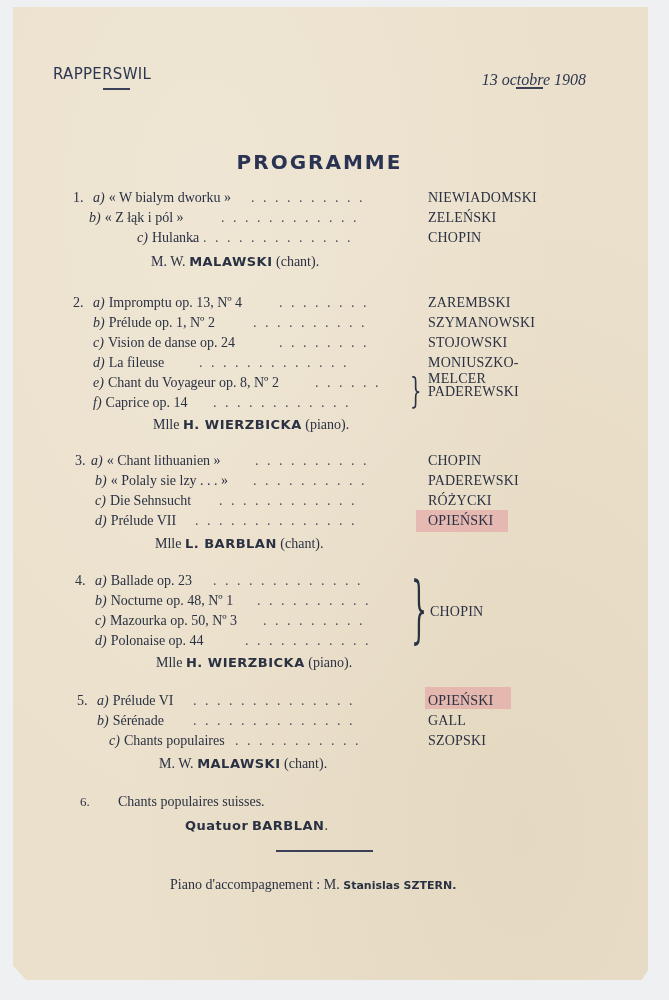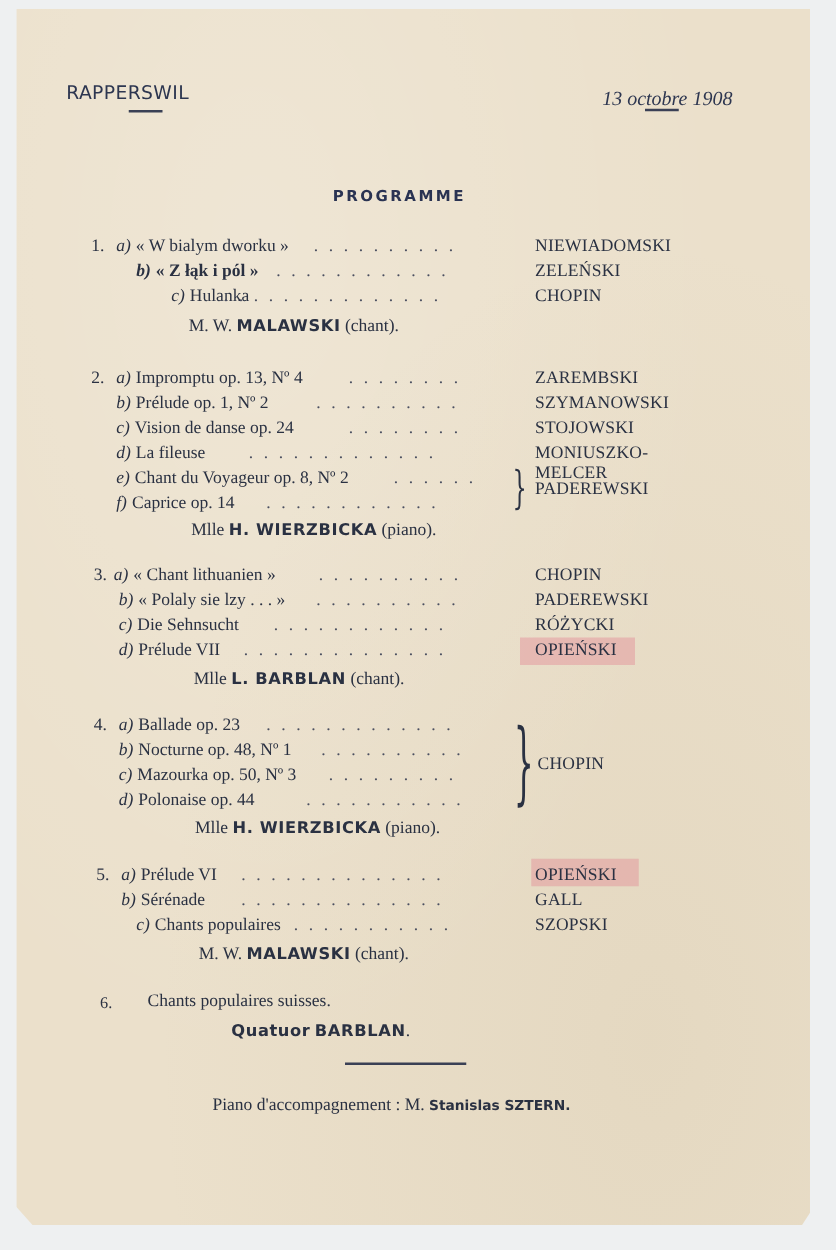--- a/index.html
+++ b/index.html
@@ -12,21 +12,21 @@
     background: #ebe0cb;
     background-image:
       radial-gradient(ellipse at 30% 20%, rgba(255,255,255,0.18), transparent 60%),
       radial-gradient(ellipse at 80% 85%, rgba(180,160,120,0.12), transparent 55%);
     clip-path: polygon(0 0, 100% 0, 100% 99%, 99% 100%, 13px 100%, 0 98.5%);
   }
   .abs { position: absolute; white-space: nowrap; }
   .place { left: 40px; top: 58px; font-family: "DejaVu Sans", sans-serif; font-size: 15px; letter-spacing: 0.3px; color: #2d3650; }
   .date { right: 62px; top: 64px; font-family: "Liberation Serif", serif; font-style: italic; font-size: 16px; color: #2d3650; }
   .rule-short { height: 1.5px; background: #3a4055; width: 27px; }
-  .title { left: 0; width: 613px; text-align: center; top: 143px; font-family: "DejaVu Sans", sans-serif; font-weight: bold; font-size: 12px; letter-spacing: 2px; color: #2a3352; }
+  .title { left: 0; width: 613px; text-align: center; top: 143px; font-family: "DejaVu Sans", sans-serif; font-weight: bold; font-size: 20px; letter-spacing: 2px; color: #2a3352; }
   .num { font-family: "Liberation Serif", serif; font-size: 14px; }
   .row { position: absolute; left: 0; height: 20px; }
   .label { position: absolute; font-family: "Liberation Serif", serif; font-size: 14px; white-space: nowrap; }
   .label i { font-style: italic; margin-right: 4px; }
   .dots { position: absolute; font-family: "Liberation Serif", serif; font-size: 14px; letter-spacing: 8.5px; color: #4a4f60; white-space: nowrap; overflow: hidden; }
   .composer { position: absolute; left: 415px; font-family: "Liberation Serif", serif; font-size: 14px; letter-spacing: 0.2px; }
   .performer { position: absolute; font-family: "Liberation Serif", serif; font-size: 14px; white-space: nowrap; }
   .performer b { font-family: "DejaVu Sans", sans-serif; font-size: 13px; letter-spacing: 0.5px; }
   .brace { position: absolute; font-family: "DejaVu Serif", serif; color: #2a3142; transform-origin: top left; }
   .stamp { position: absolute; background: rgba(226,140,150,0.45); }
@@ -48,21 +48,21 @@
   <div class="stamp" style="left:412px;top:680px;width:86px;height:22px;"></div>
 
   <div>
     <div class="abs num" style="left:60px;top:183px;">1.</div>
     <div class="row" style="top:183px;">
       <span class="label" style="left:80px;"><i>a)</i><span>« W bialym dworku »</span></span>
       <span class="dots" style="left:238px;width:160px;">..........</span>
       <span class="composer">NIEWIADOMSKI</span>
     </div>
     <div class="row" style="top:203px;">
-      <span class="label" style="left:96px;font-weight:bold;"><i>b)</i><span>« Z łąk i pól »</span></span>
+      <span class="label" style="left:76px;"><i>b)</i><span>« Z łąk i pól »</span></span>
       <span class="dots" style="left:208px;width:190px;">............</span>
       <span class="composer">ZELEŃSKI</span>
     </div>
     <div class="row" style="top:223px;">
       <span class="label" style="left:80px;margin-left:44px;"><i>c)</i><span>Hulanka</span></span>
       <span class="dots" style="left:166px;width:232px;">...............</span>
       <span class="composer">CHOPIN</span>
     </div>
     <div class="performer" style="left:138px;top:247px;"><span>M. W.</span> <b>MALAWSKI</b> <span>(chant).</span></div>
   </div>

